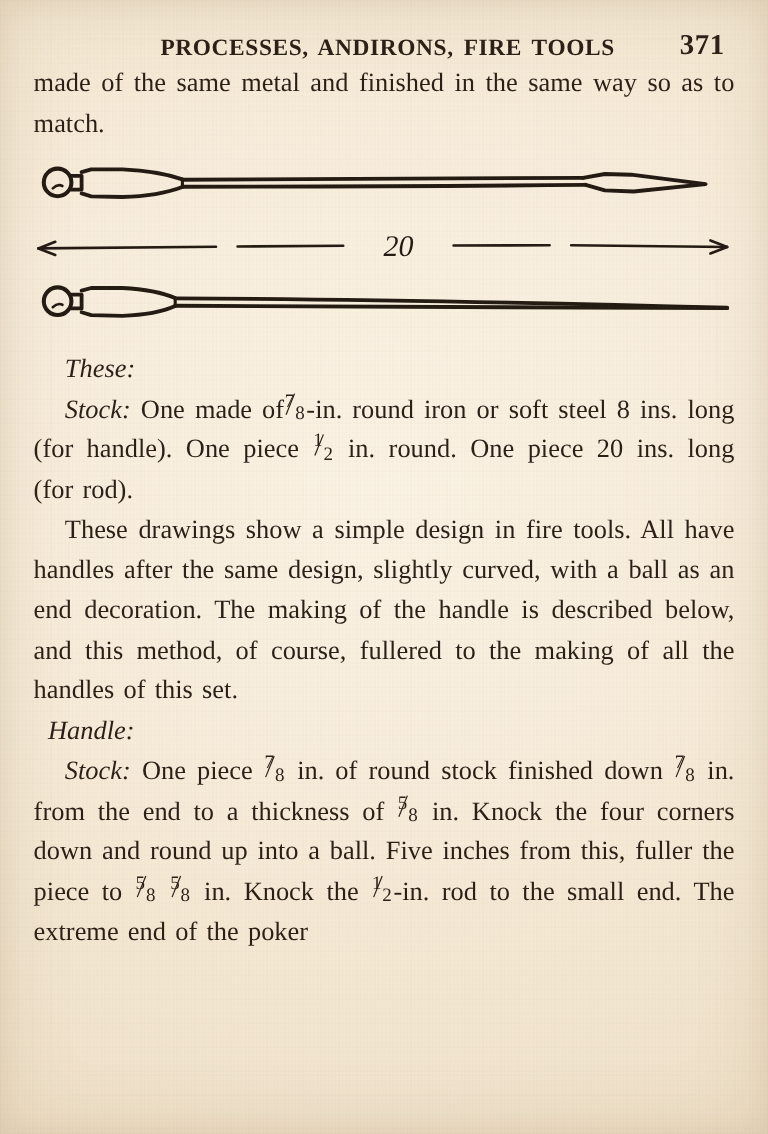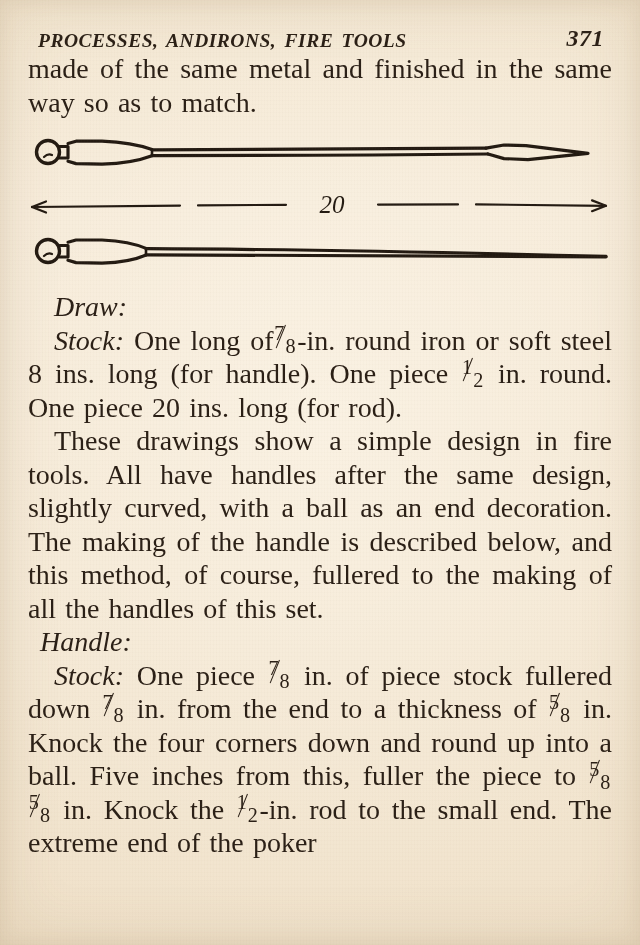--- a/index.html
+++ b/index.html
@@ -41,44 +41,43 @@
     pointer-events: none;
     box-shadow: inset 0 0 60px rgba(150,118,80,.17), inset 0 0 18px rgba(150,118,80,.10);
   }
 
   
   header.running-head {
     position: relative;
     height: 52px;
     display: flex;
     align-items: flex-end;
-    justify-content: flex-start;
+    justify-content: center;
     padding: 0 4px 0 10px;
-    font-style: italic;
   }
   .head-title {
     font-size: 19.5px;
     letter-spacing: .5px;
     word-spacing: 3px;
     font-weight: 700;
     white-space: nowrap;
   }
   .folio {
     position: absolute;
     right: 8px;
     bottom: 0;
     font-size: 24px;
     font-weight: 700;
     letter-spacing: .5px;
   }
 
   
   .body-text p {
     margin: 0;
-    font-size: 28px;
+    font-size: 22px;
     line-height: 33.5px;
     text-align: justify;
     text-align-last: left;
     -webkit-hyphens: none;
     hyphens: none;
   }
   .body-text p.j-stretch {
     word-spacing: 2.2px;
   }
   .indent { text-indent: 26px; }
@@ -177,41 +176,41 @@
 
             <path d="M118 120.6 Q320 121.6 578 128.4"></path>
             <path d="M118 126.8 Q320 128.6 578 128.8"></path>
           </g>
 
         </g>
       </svg>
     </div>
 
     <p>
-      <span class="ital" style="margin-left:26px">Draw:</span>
+      <span class="ital" style="margin-left:26px">These:</span>
     </p>
 
     <p class="j-stretch">
       <span class="ital" style="margin-left:26px">Stock:</span>
-      <span>One long of</span><span class="frac"><span class="n">7</span><span class="s"></span><span class="d">8</span></span><span>-in. round iron or soft steel 8 ins. long (for handle). One piece</span>
+      <span>One made of</span><span class="frac"><span class="n">7</span><span class="s"></span><span class="d">8</span></span><span>-in. round iron or soft steel 8 ins. long (for handle). One piece</span>
       <span class="frac"><span class="n">1</span><span class="s"></span><span class="d">2</span></span>
       <span>in. round. One piece 20 ins. long (for rod).</span>
     </p>
 
     <p class="indent j-stretch">These drawings show a simple design in fire tools. All have handles after the same design, slightly curved, with a ball as an end decoration. The making of the handle is described below, and this method, of course, fullered to the making of all the handles of this set.</p>
 
     <p>
       <span class="ital" style="margin-left:12px">Handle:</span>
     </p>
 
     <p class="j-stretch">
       <span class="ital" style="margin-left:26px">Stock:</span>
       <span>One piece</span>
       <span class="frac"><span class="n">7</span><span class="s"></span><span class="d">8</span></span>
-      <span>in. of piece stock fullered down</span>
+      <span>in. of round stock finished down</span>
       <span class="frac"><span class="n">7</span><span class="s"></span><span class="d">8</span></span>
       <span>in. from the end to a thickness of</span>
       <span class="frac"><span class="n">5</span><span class="s"></span><span class="d">8</span></span>
       <span>in. Knock the four corners down and round up into a ball. Five inches from this, fuller the piece to</span>
       <span class="frac"><span class="n">5</span><span class="s"></span><span class="d">8</span></span>
       <span class="frac"><span class="n">5</span><span class="s"></span><span class="d">8</span></span>
       <span>in. Knock the</span>
       <span class="frac"><span class="n">1</span><span class="s"></span><span class="d">2</span></span><span>-in. rod to the small end. The extreme end of the poker</span>
     </p>
 

